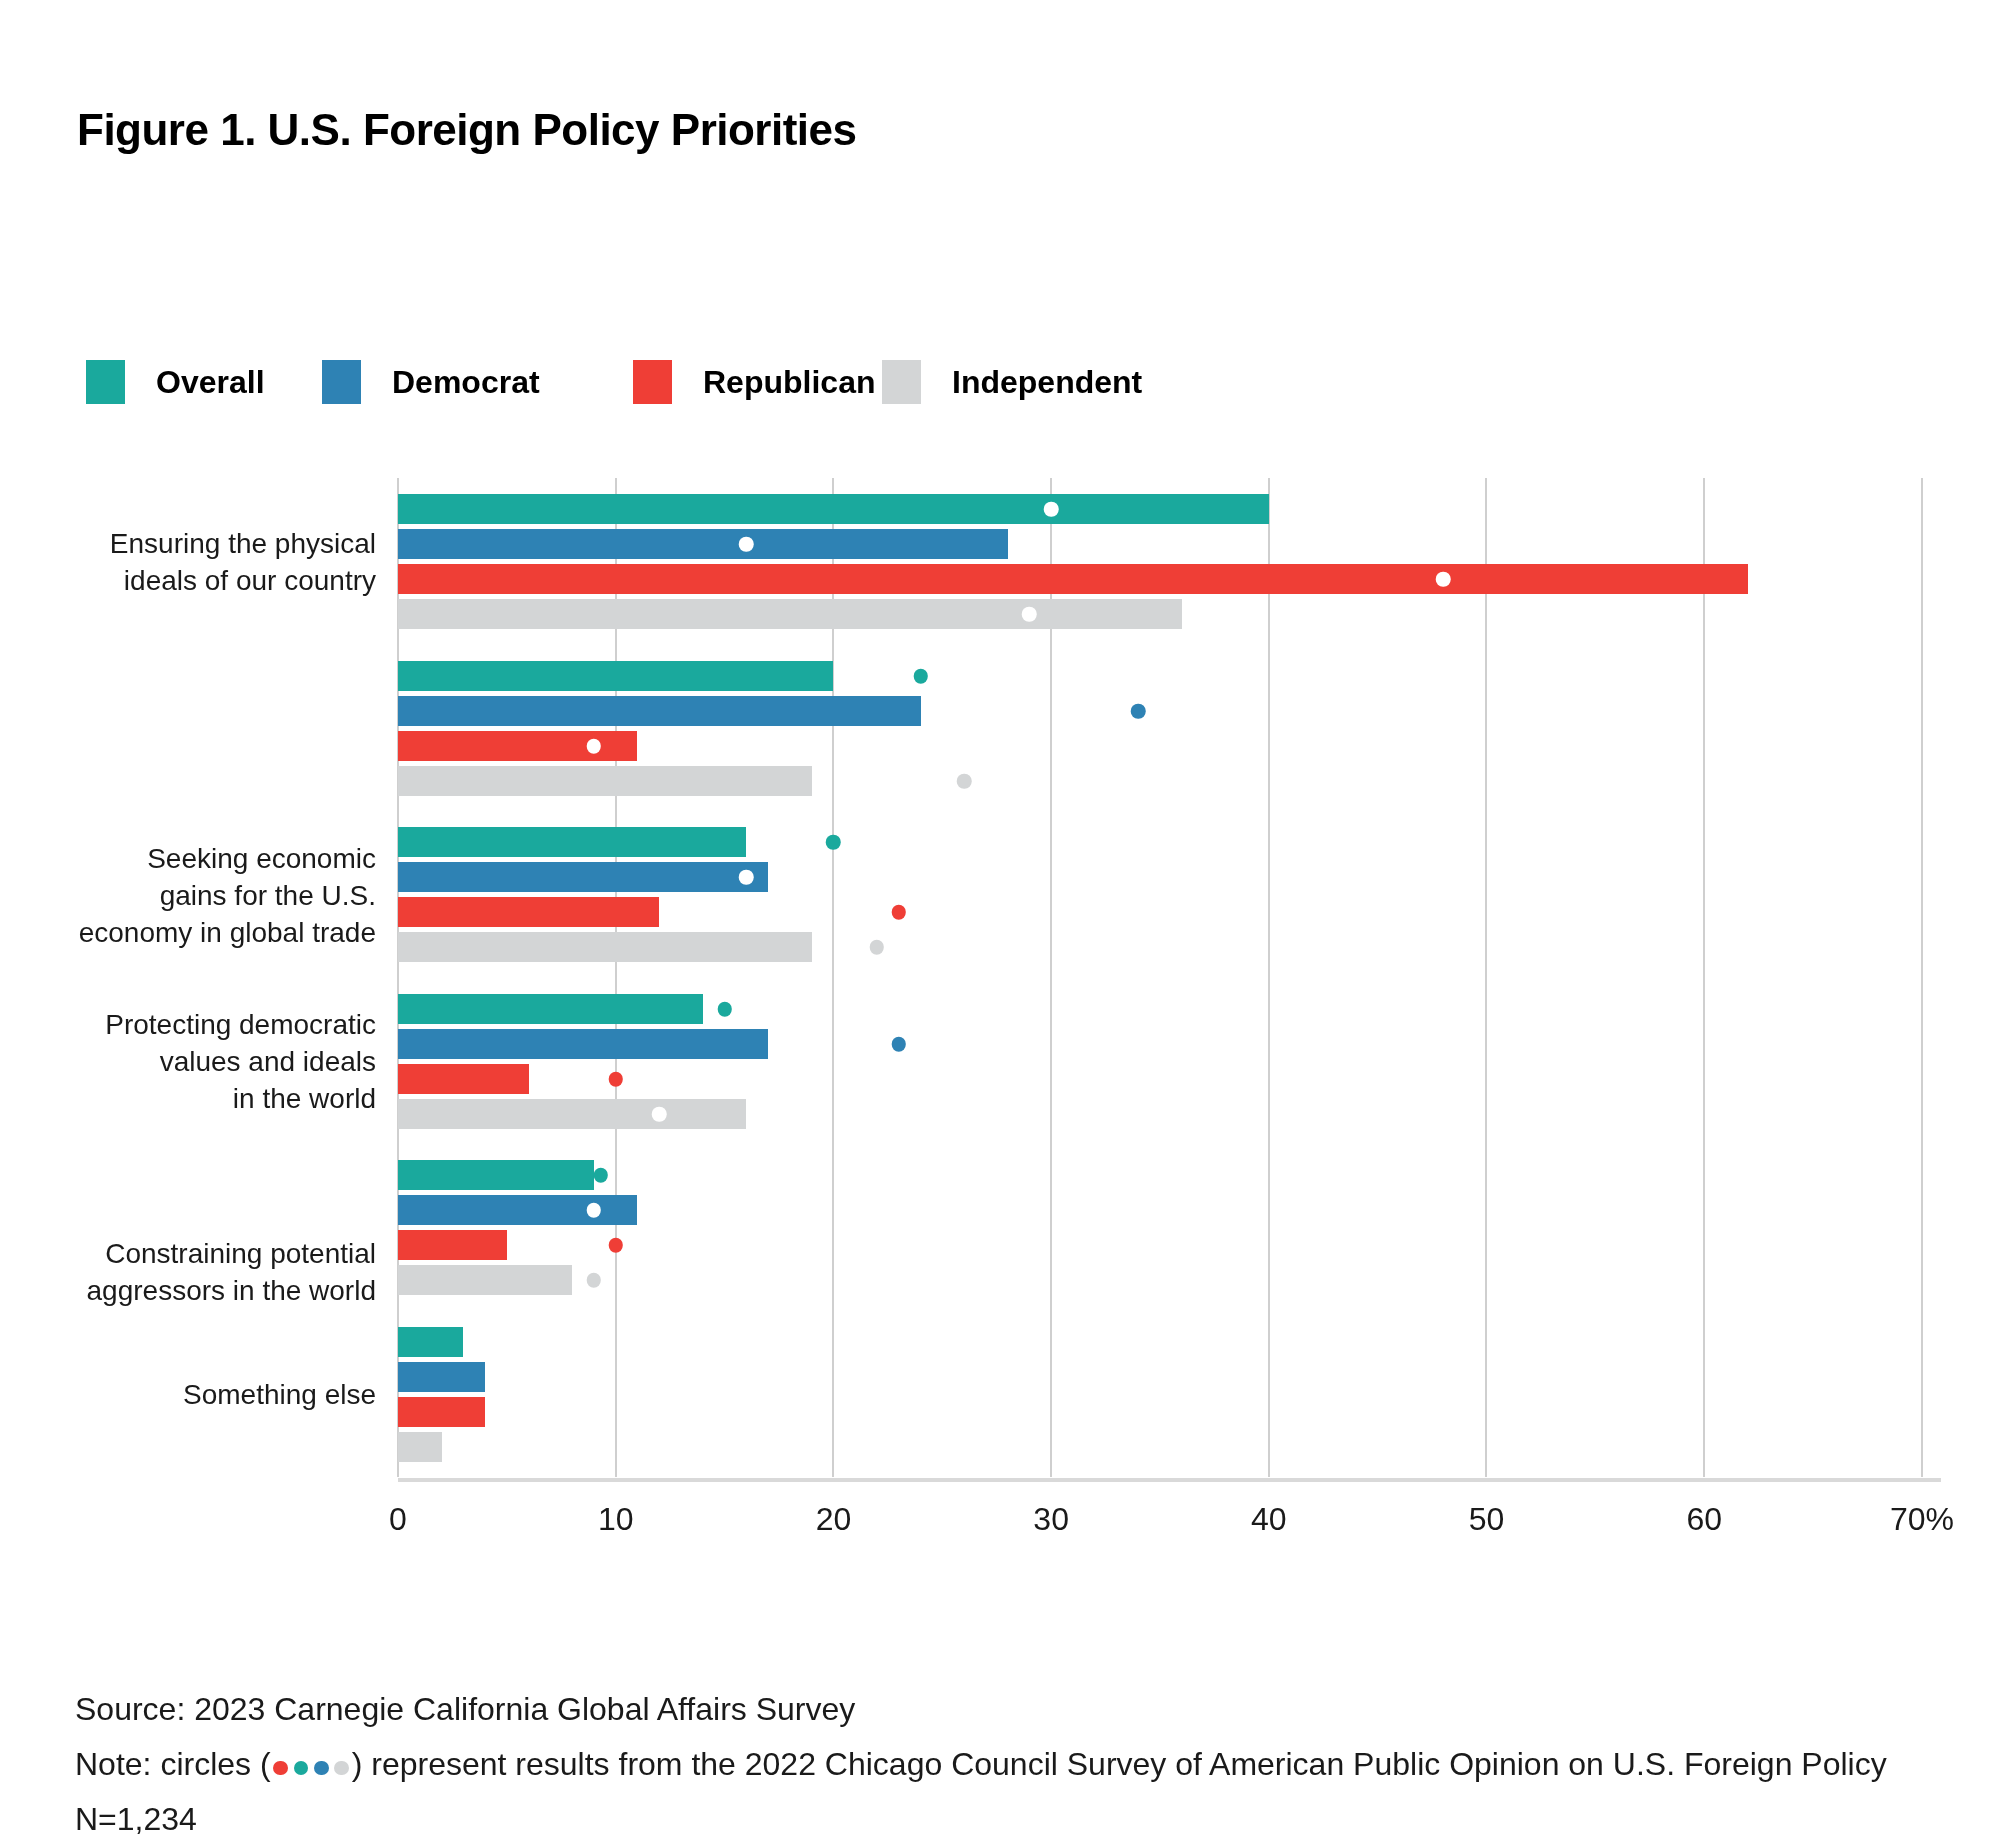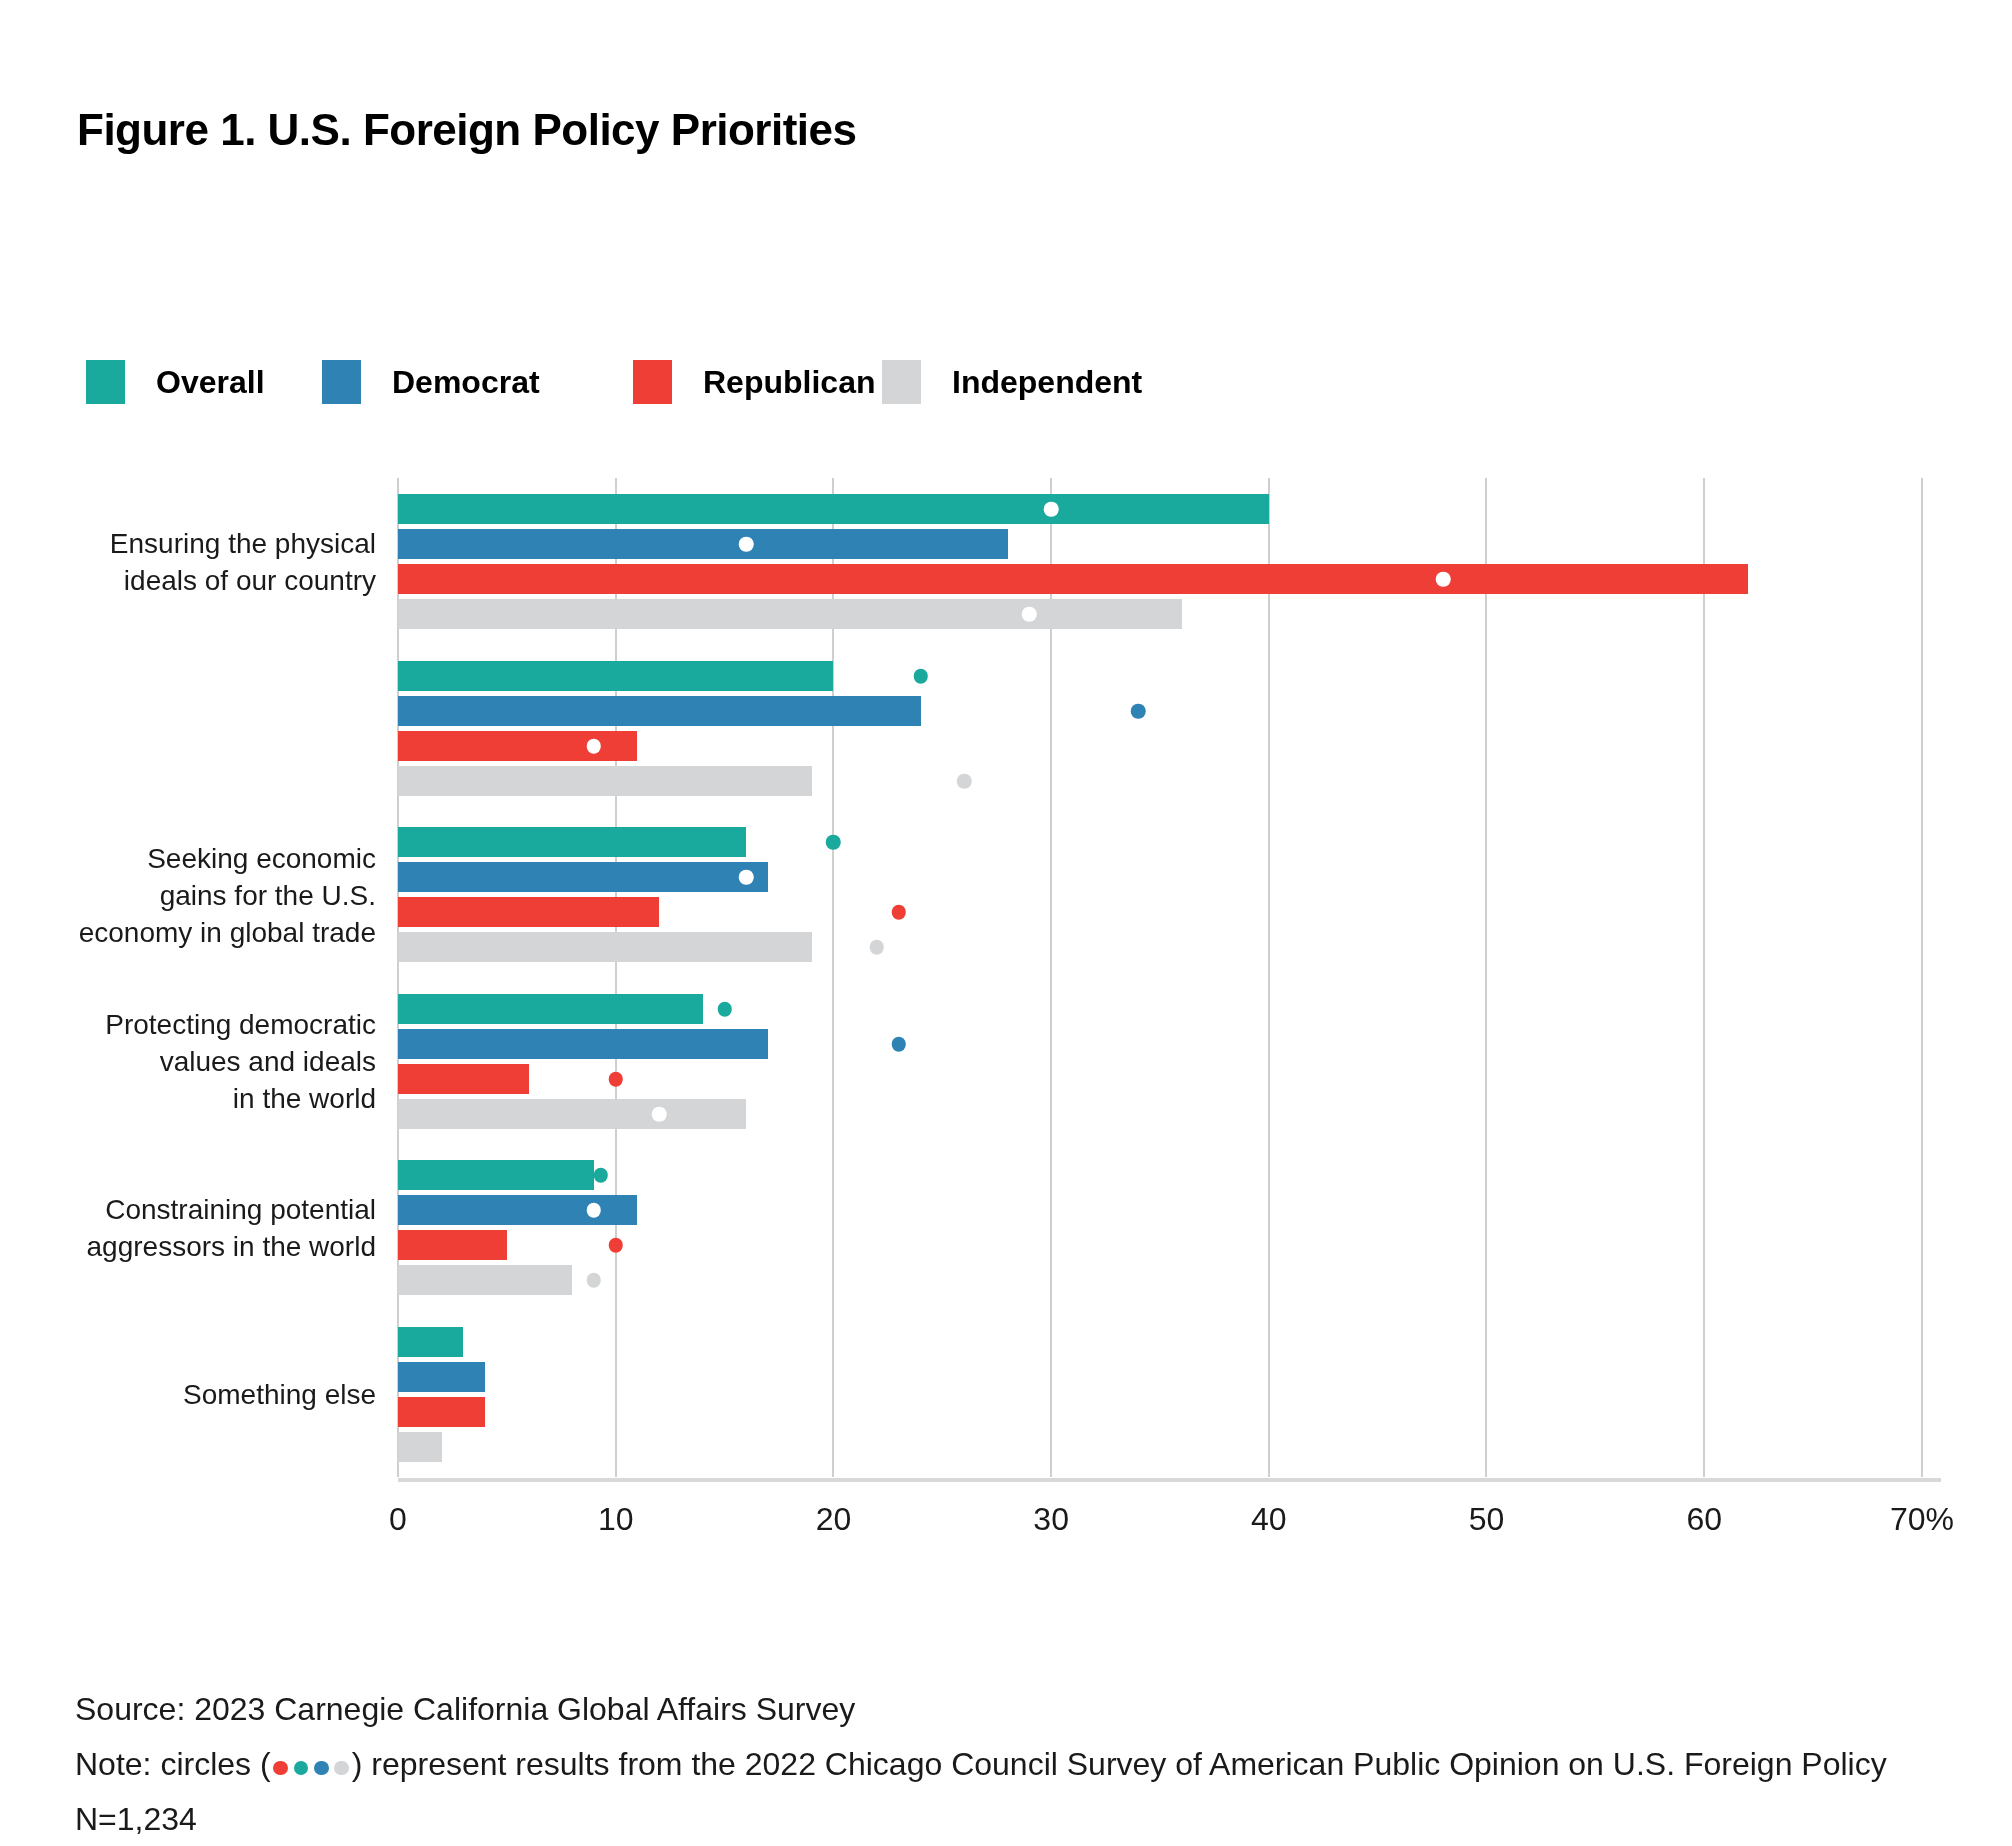--- a/index.html
+++ b/index.html
@@ -126,21 +126,21 @@
       <div class="cat-label" style="top: 417px;">
         <div>Seeking economic</div>
         <div>gains for the U.S.</div>
         <div>economy in global trade</div>
       </div>
       <div class="cat-label" style="top: 583px;">
         <div>Protecting democratic</div>
         <div>values and ideals</div>
         <div>in the world</div>
       </div>
-      <div class="cat-label" style="top: 750px;">
+      <div class="cat-label" style="top: 794px;">
         <div>Constraining potential</div>
         <div>aggressors in the world</div>
       </div>
       <div class="cat-label" style="top: 916px;">
         <div>Something else</div>
       </div>
     </div>
   <div class="axis-line"></div>
   <div id="x-labels">
       <div class="x-label" style="left: 0%;">0</div>

